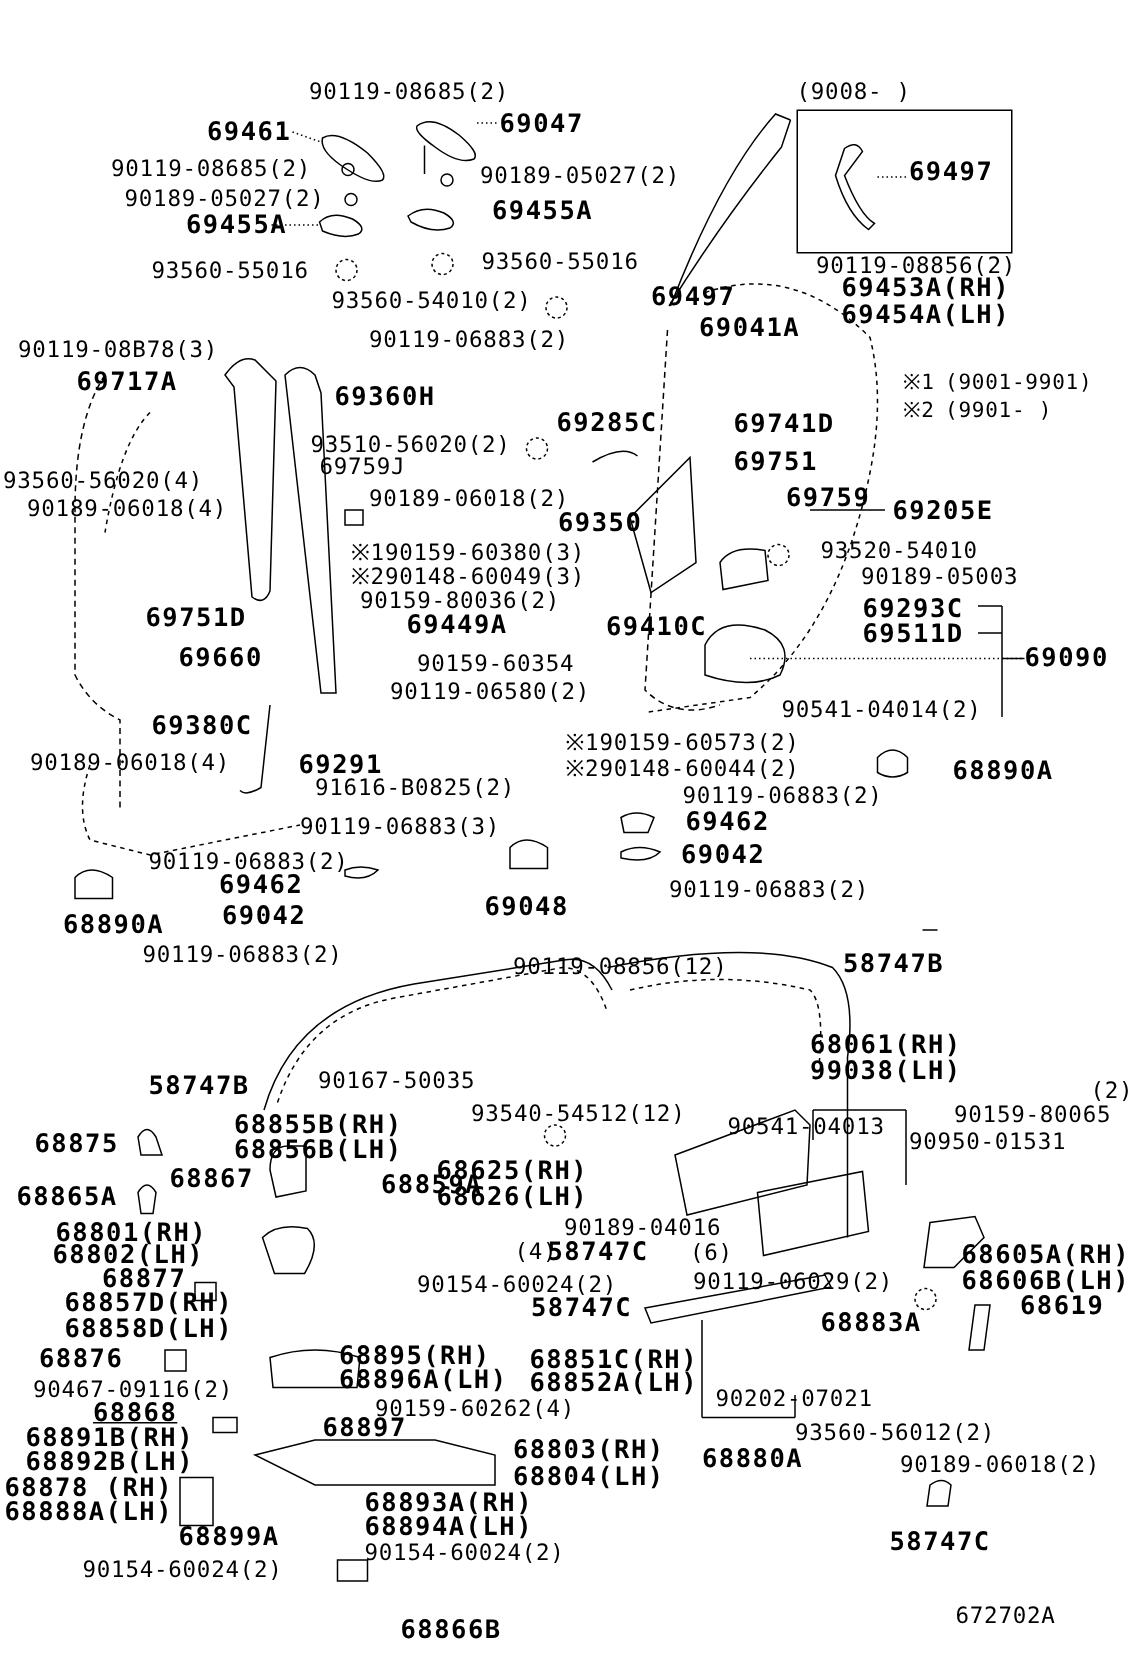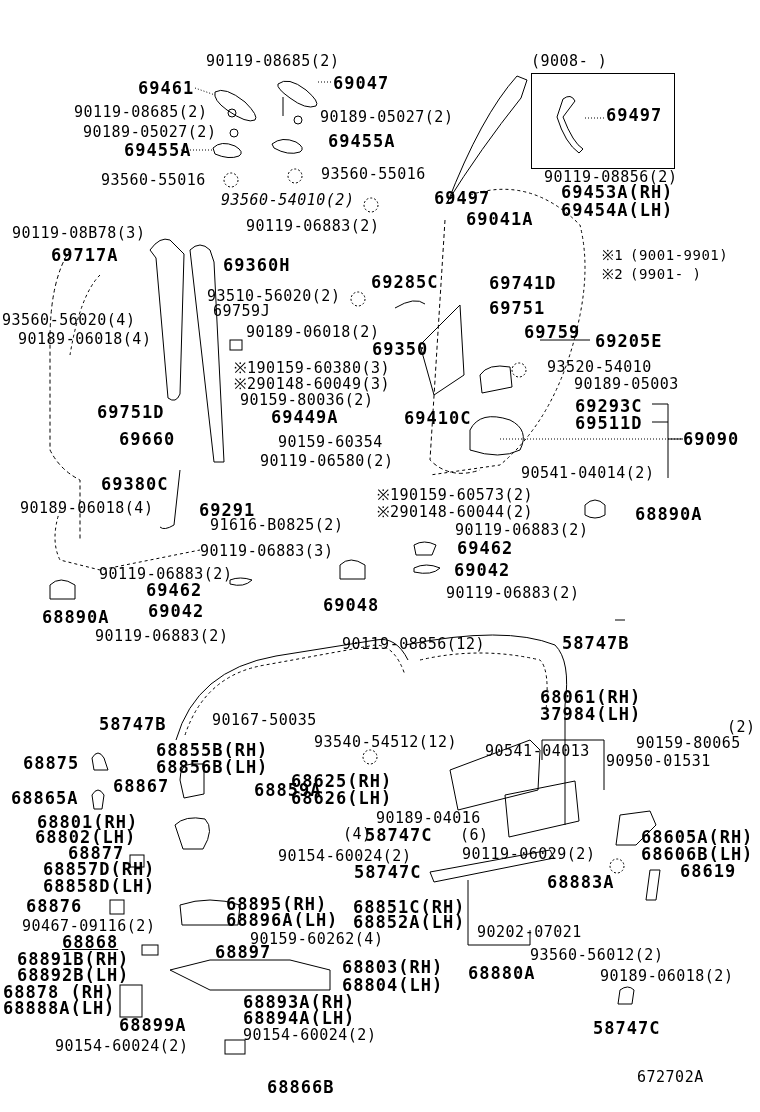--- a/index.html
+++ b/index.html
@@ -124,21 +124,21 @@
     <div class="lbl" style="left: 206px; top: 53px;">90119-08685(2)</div>
     <div class="lbl b" style="left: 138px; top: 80px;">69461</div>
     <div class="lbl b" style="left: 333px; top: 75px;">69047</div>
     <div class="lbl" style="left: 74px; top: 104px;">90119-08685(2)</div>
     <div class="lbl" style="left: 320px; top: 109px;">90189-05027(2)</div>
     <div class="lbl" style="left: 83px; top: 124px;">90189-05027(2)</div>
     <div class="lbl b" style="left: 124px; top: 142px;">69455A</div>
     <div class="lbl b" style="left: 328px; top: 133px;">69455A</div>
     <div class="lbl" style="left: 101px; top: 172px;">93560-55016</div>
     <div class="lbl" style="left: 321px; top: 166px;">93560-55016</div>
-    <div class="lbl" style="left: 221px; top: 192px; font-style: italic;">93560-54010(2)</div>
+    <div class="lbl" style="left: 221px; top: 192px;">93560-54010(2)</div>
     <div class="lbl b" style="left: 434px; top: 190px;">69497</div>
     <div class="lbl" style="left: 544px; top: 169px;">90119-08856(2)</div>
     <div class="lbl b" style="left: 561px; top: 184px;">69453A(RH)</div>
     <div class="lbl b" style="left: 561px; top: 202px;">69454A(LH)</div>
     <div class="lbl" style="left: 12px; top: 225px;">90119-08B78(3)</div>
     <div class="lbl" style="left: 246px; top: 218px;">90119-06883(2)</div>
     <div class="lbl b" style="left: 466px; top: 211px;">69041A</div>
     <div class="lbl b" style="left: 51px; top: 247px;">69717A</div>
     <div class="lbl b" style="left: 223px; top: 257px;">69360H</div>
     <div class="lbl" style="left: 207px; top: 288px;">93510-56020(2)</div>
@@ -181,21 +181,21 @@
     <div class="lbl b" style="left: 454px; top: 562px;">69042</div>
     <div class="lbl b" style="left: 146px; top: 582px;">69462</div>
     <div class="lbl b" style="left: 323px; top: 597px;">69048</div>
     <div class="lbl" style="left: 446px; top: 585px;">90119-06883(2)</div>
     <div class="lbl b" style="left: 148px; top: 603px;">69042</div>
     <div class="lbl b" style="left: 42px; top: 609px;">68890A</div>
     <div class="lbl" style="left: 95px; top: 628px;">90119-06883(2)</div>
     <div class="lbl" style="left: 342px; top: 636px;">90119-08856(12)</div>
     <div class="lbl b" style="left: 562px; top: 635px;">58747B</div>
     <div class="lbl b" style="left: 540px; top: 689px;">68061(RH)</div>
-    <div class="lbl b" style="left: 540px; top: 706px;">37984(LH)</div>
+    <div class="lbl b" style="left: 540px; top: 706px;">99038(LH)</div>
     <div class="lbl b" style="left: 99px; top: 716px;">58747B</div>
     <div class="lbl" style="left: 212px; top: 712px;">90167-50035</div>
     <div class="lbl" style="left: 727px; top: 719px;">(2)</div>
     <div class="lbl" style="left: 314px; top: 734px;">93540-54512(12)</div>
     <div class="lbl" style="left: 485px; top: 743px;">90541-04013</div>
     <div class="lbl" style="left: 636px; top: 735px;">90159-80065</div>
     <div class="lbl b" style="left: 156px; top: 742px;">68855B(RH)</div>
     <div class="lbl b" style="left: 156px; top: 759px;">68856B(LH)</div>
     <div class="lbl b" style="left: 23px; top: 755px;">68875</div>
     <div class="lbl" style="left: 606px; top: 753px;">90950-01531</div>

